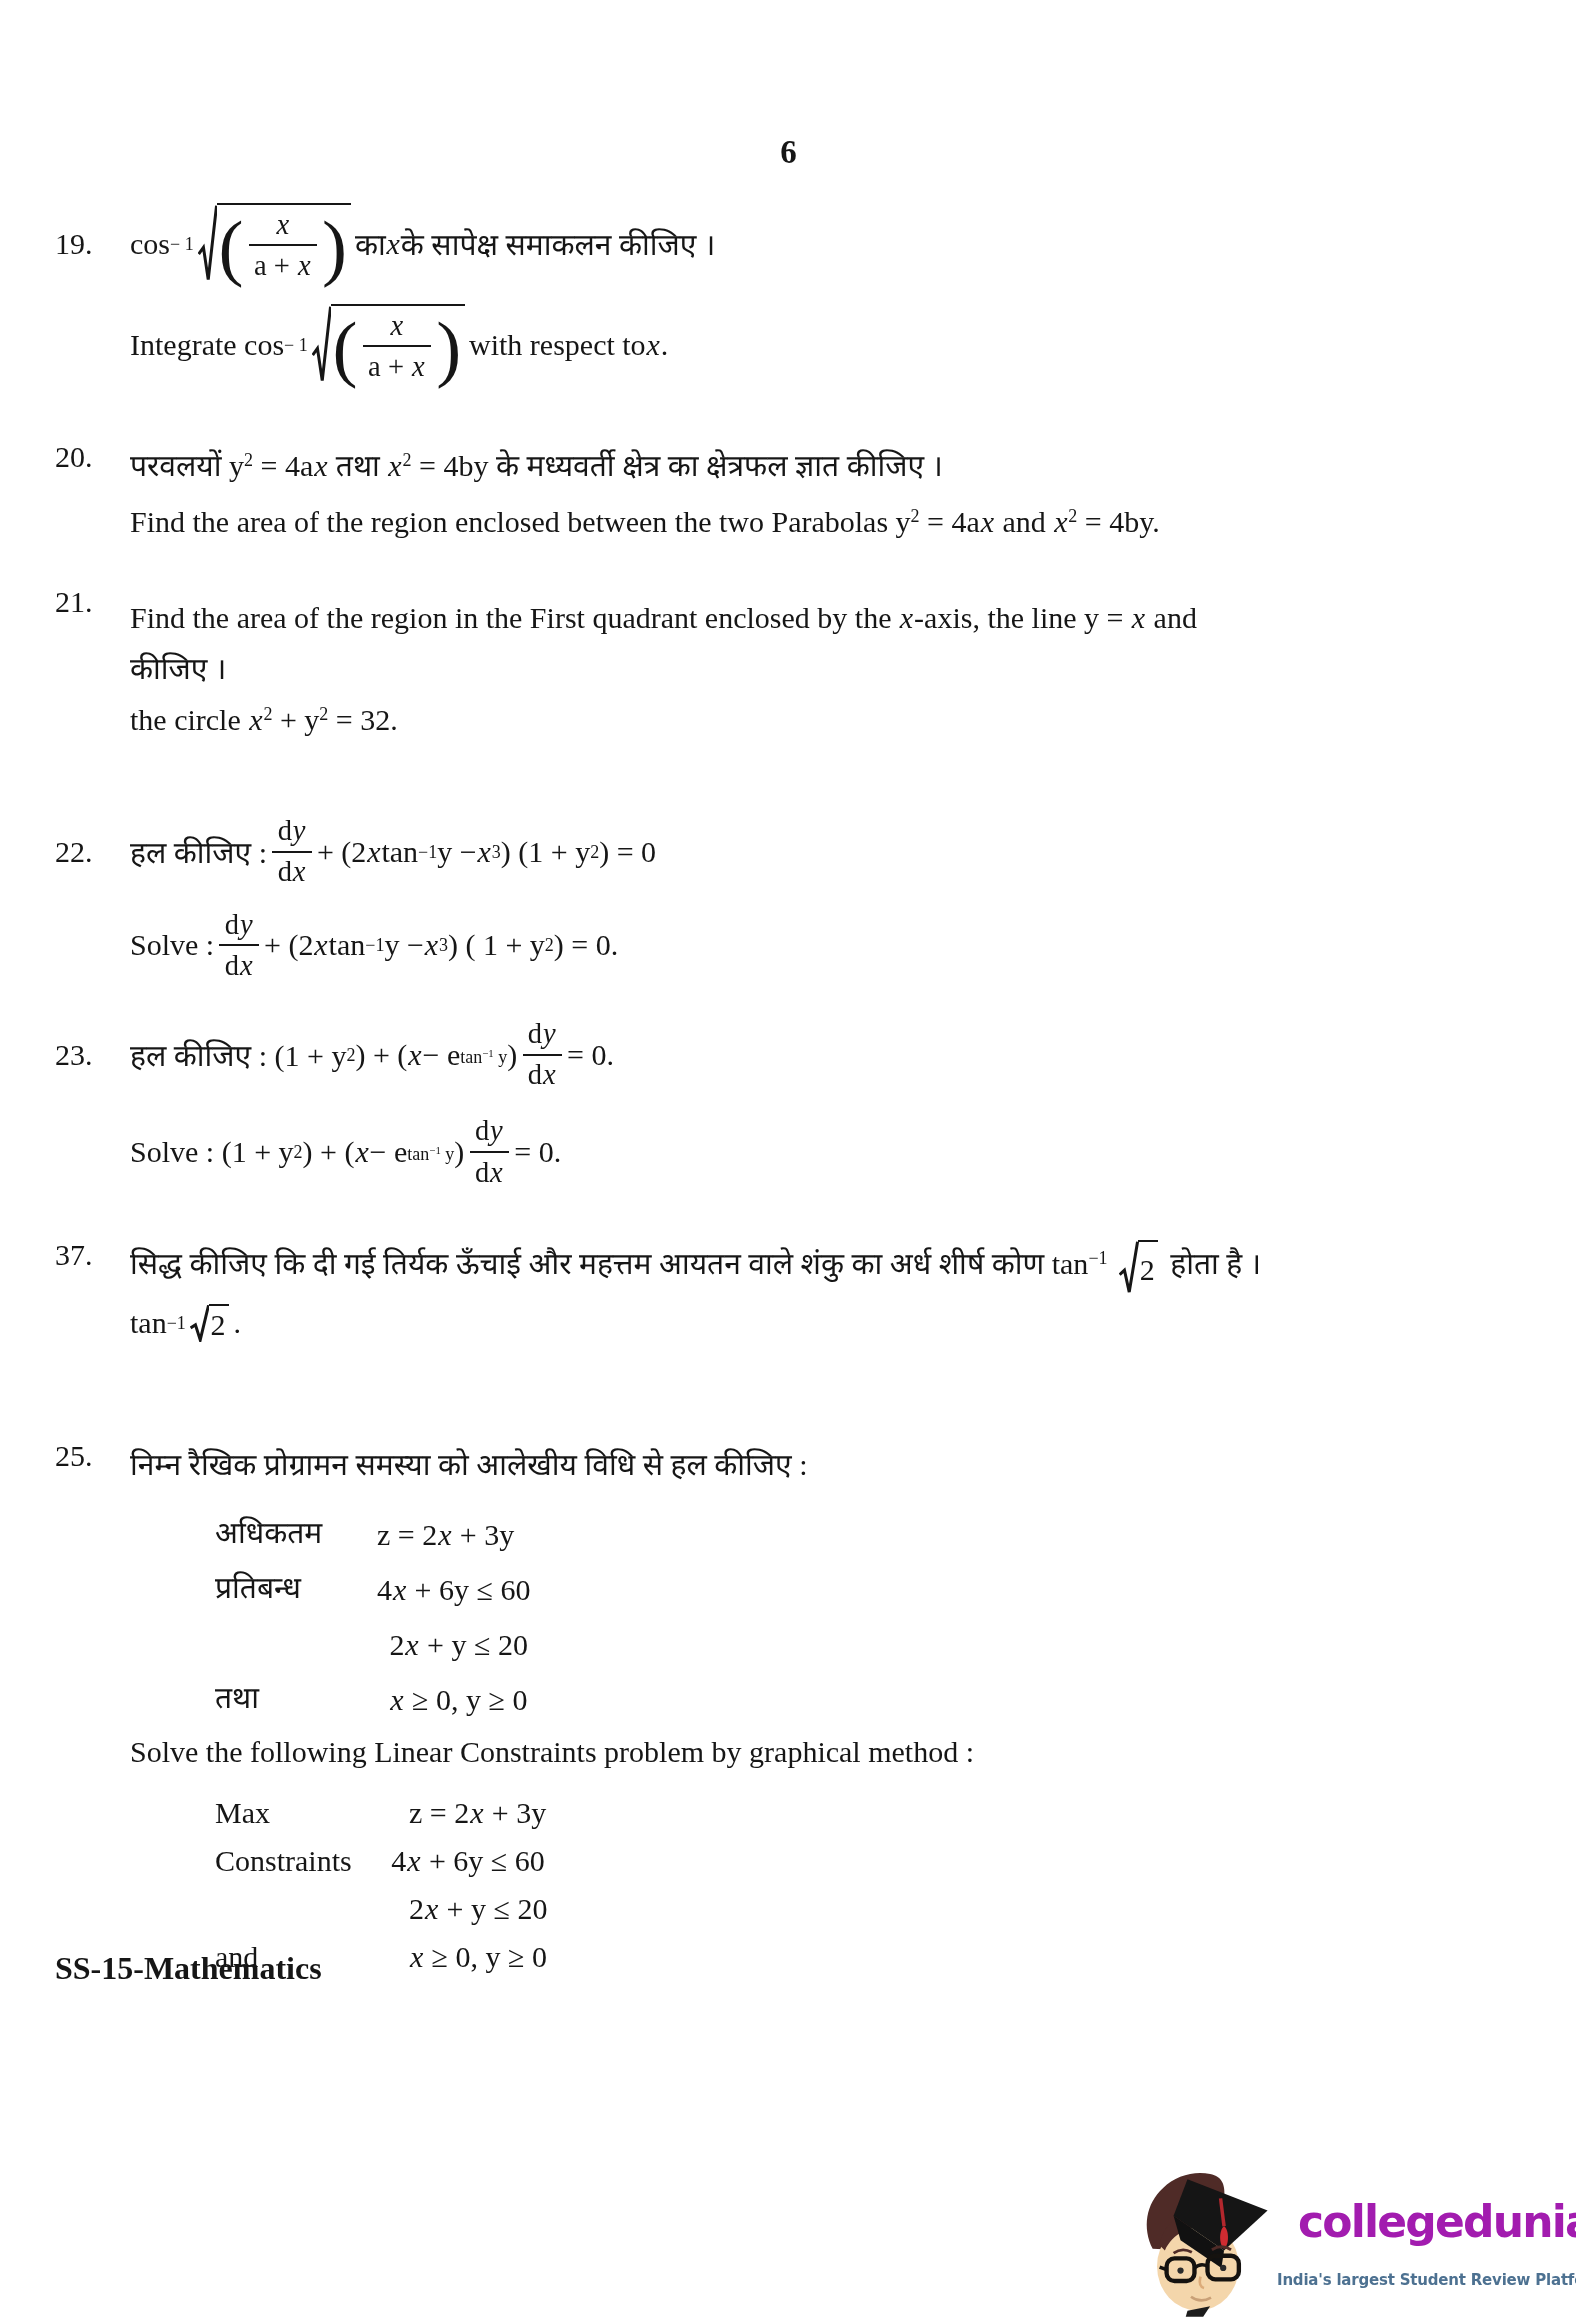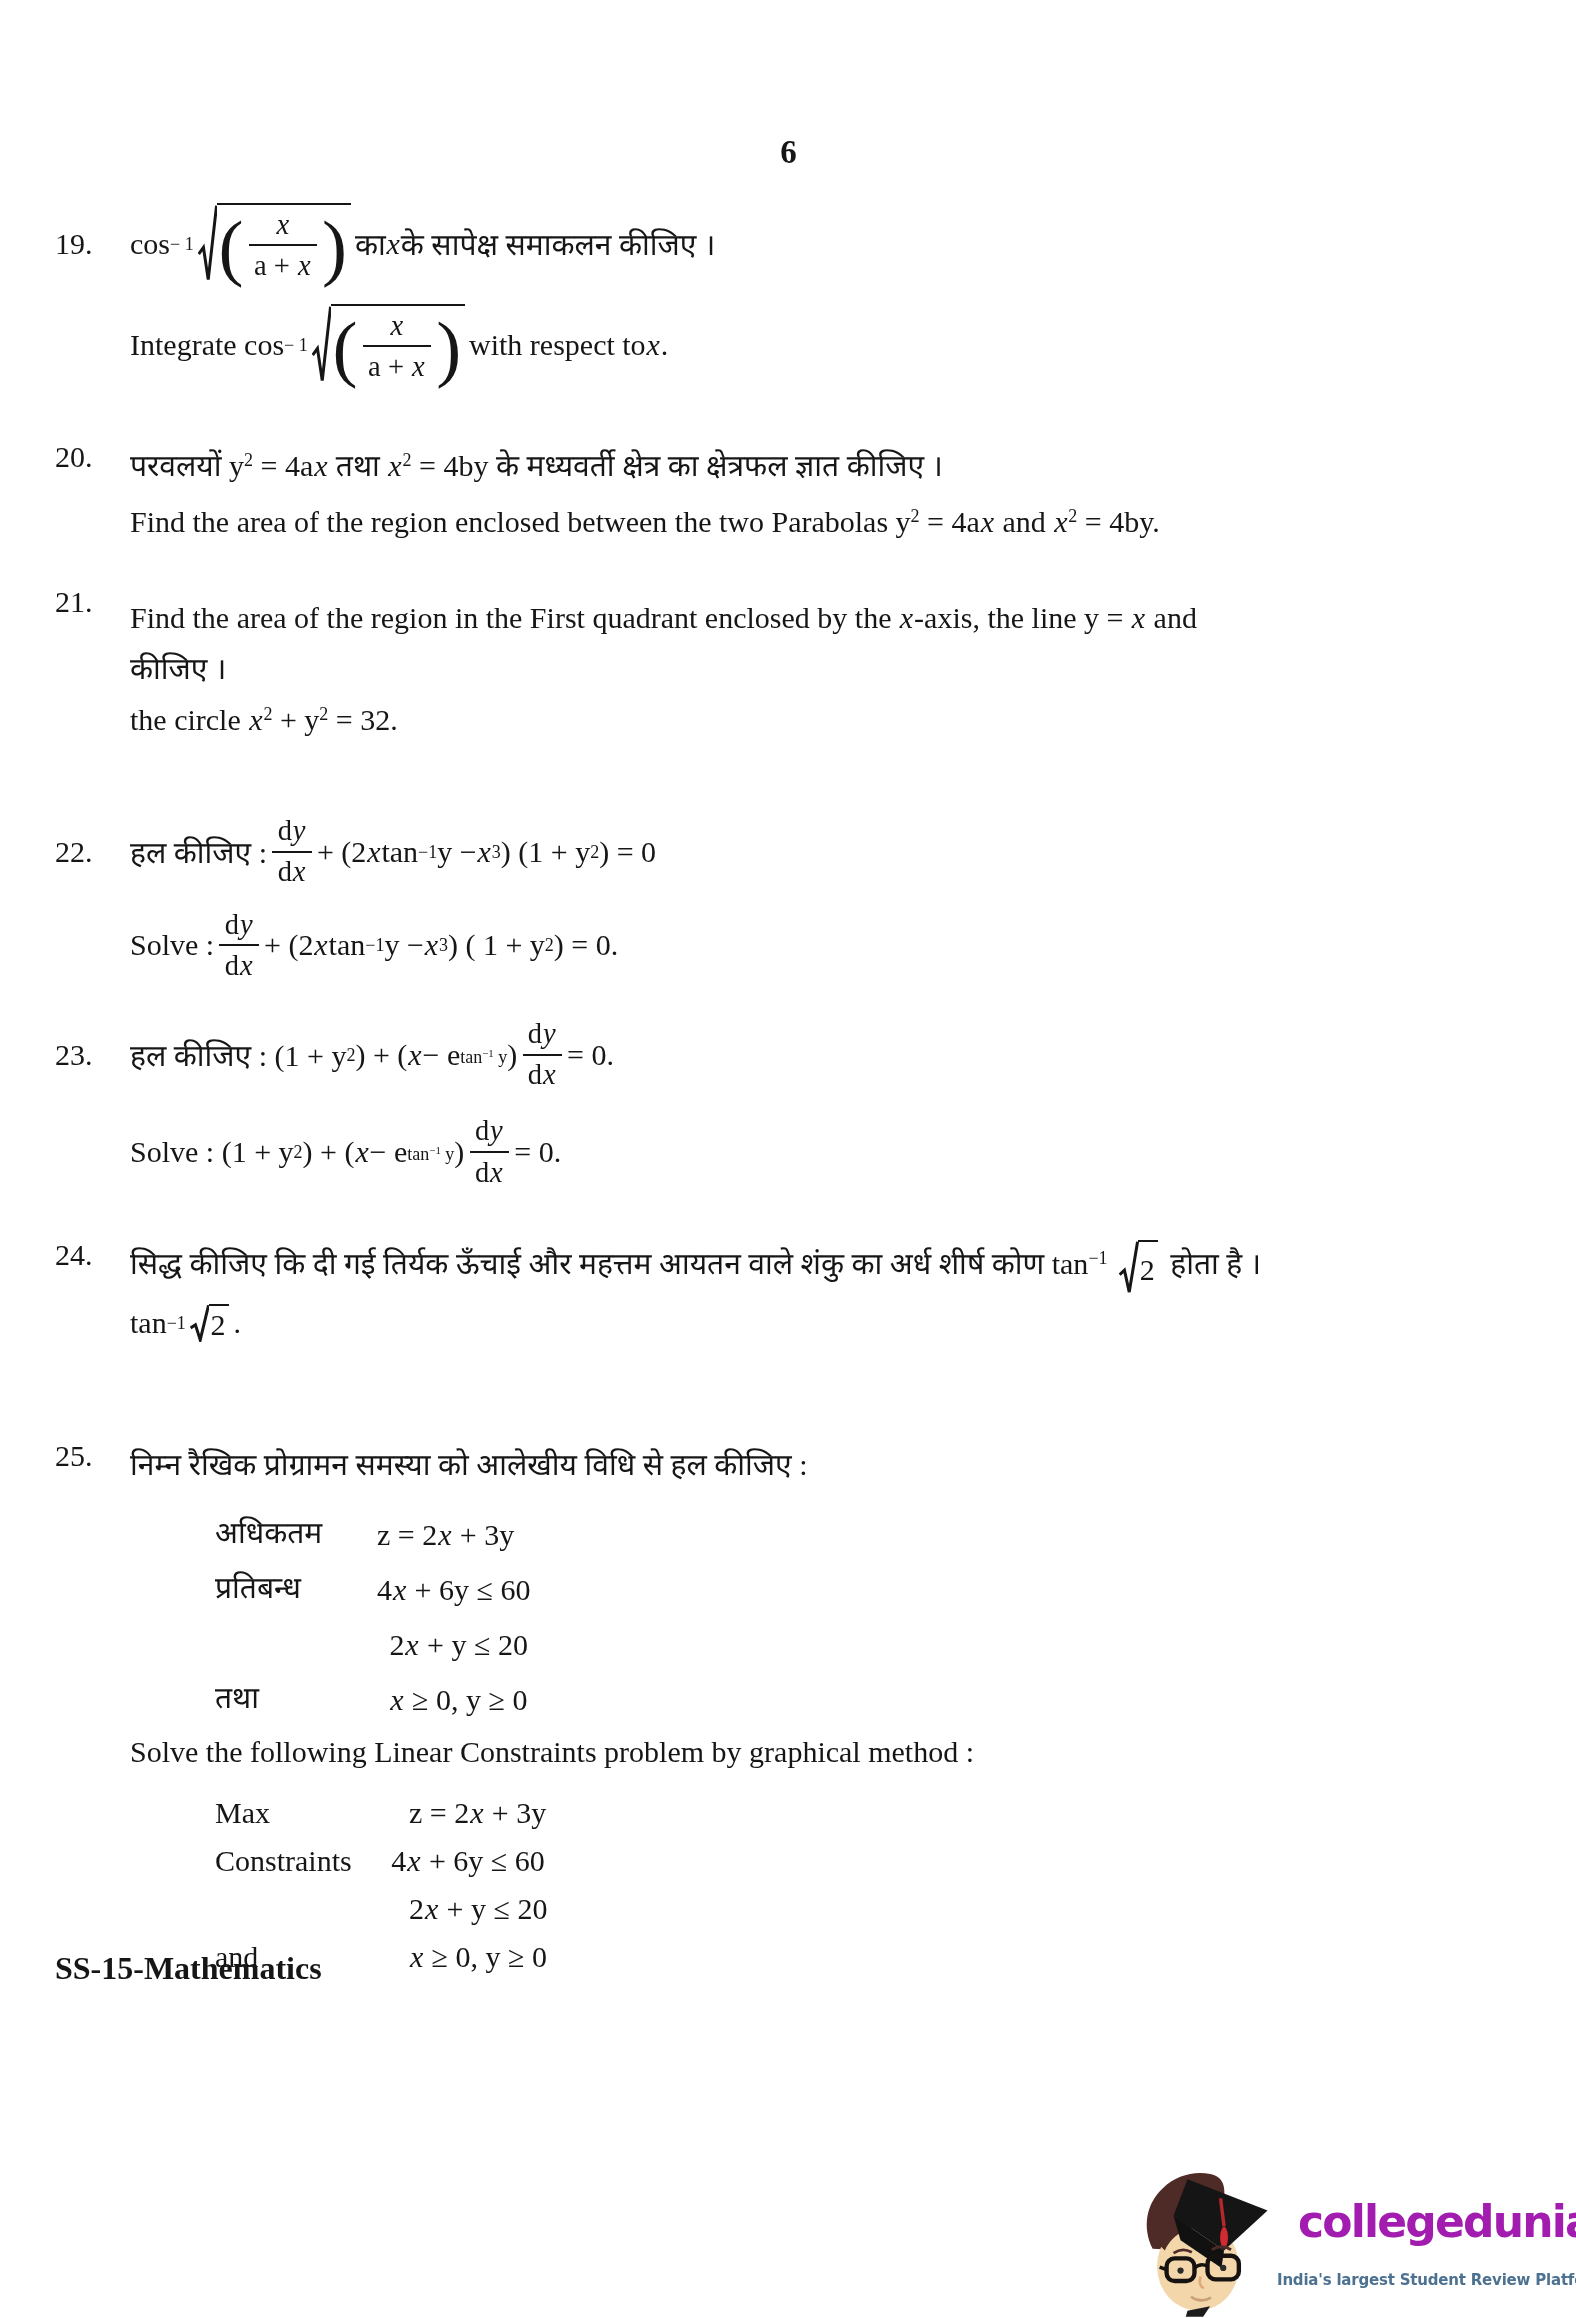--- a/index.html
+++ b/index.html
@@ -157,21 +157,21 @@
     <div class="indent gap14">
       <div class="mline">Solve : (1 + y<sup>2</sup>) + (<i>x</i> − e<sup>tan<sup>−1</sup> y</sup>) <span class="frac">
             <span class="fn">d<i>y</i></span>
             <span class="fd">d<i>x</i></span>
           </span> = 0.</div>
     </div>
   </div>
 
   <div class="q" style="top:1238px;">
     <div class="qrow">
-      <div class="qno">24.</div>
+      <div class="qno">37.</div>
       <div class="qbody">
         <div class="tline">सिद्ध कीजिए कि दी गई तिर्यक ऊँचाई और महत्तम आयतन वाले शंकु का अर्ध शीर्ष कोण tan<sup>−1</sup> <span class="sqrt sm">
               <svg class="rsvg" viewBox="0 0 30 60" preserveAspectRatio="none">
                 <path d="M1 38 L8.5 33 L16 57 L29 2" stroke="#161616" stroke-width="3" fill="none" vector-effect="non-scaling-stroke"></path>
               </svg>
               <span class="rad">2</span>
             </span> होता है ।</div>
         <div class="mline" style="min-height:57px;">tan<sup>−1</sup> <span class="sqrt sm">
               <svg class="rsvg" viewBox="0 0 30 60" preserveAspectRatio="none">
                 <path d="M1 38 L8.5 33 L16 57 L29 2" stroke="#161616" stroke-width="3" fill="none" vector-effect="non-scaling-stroke"></path>

